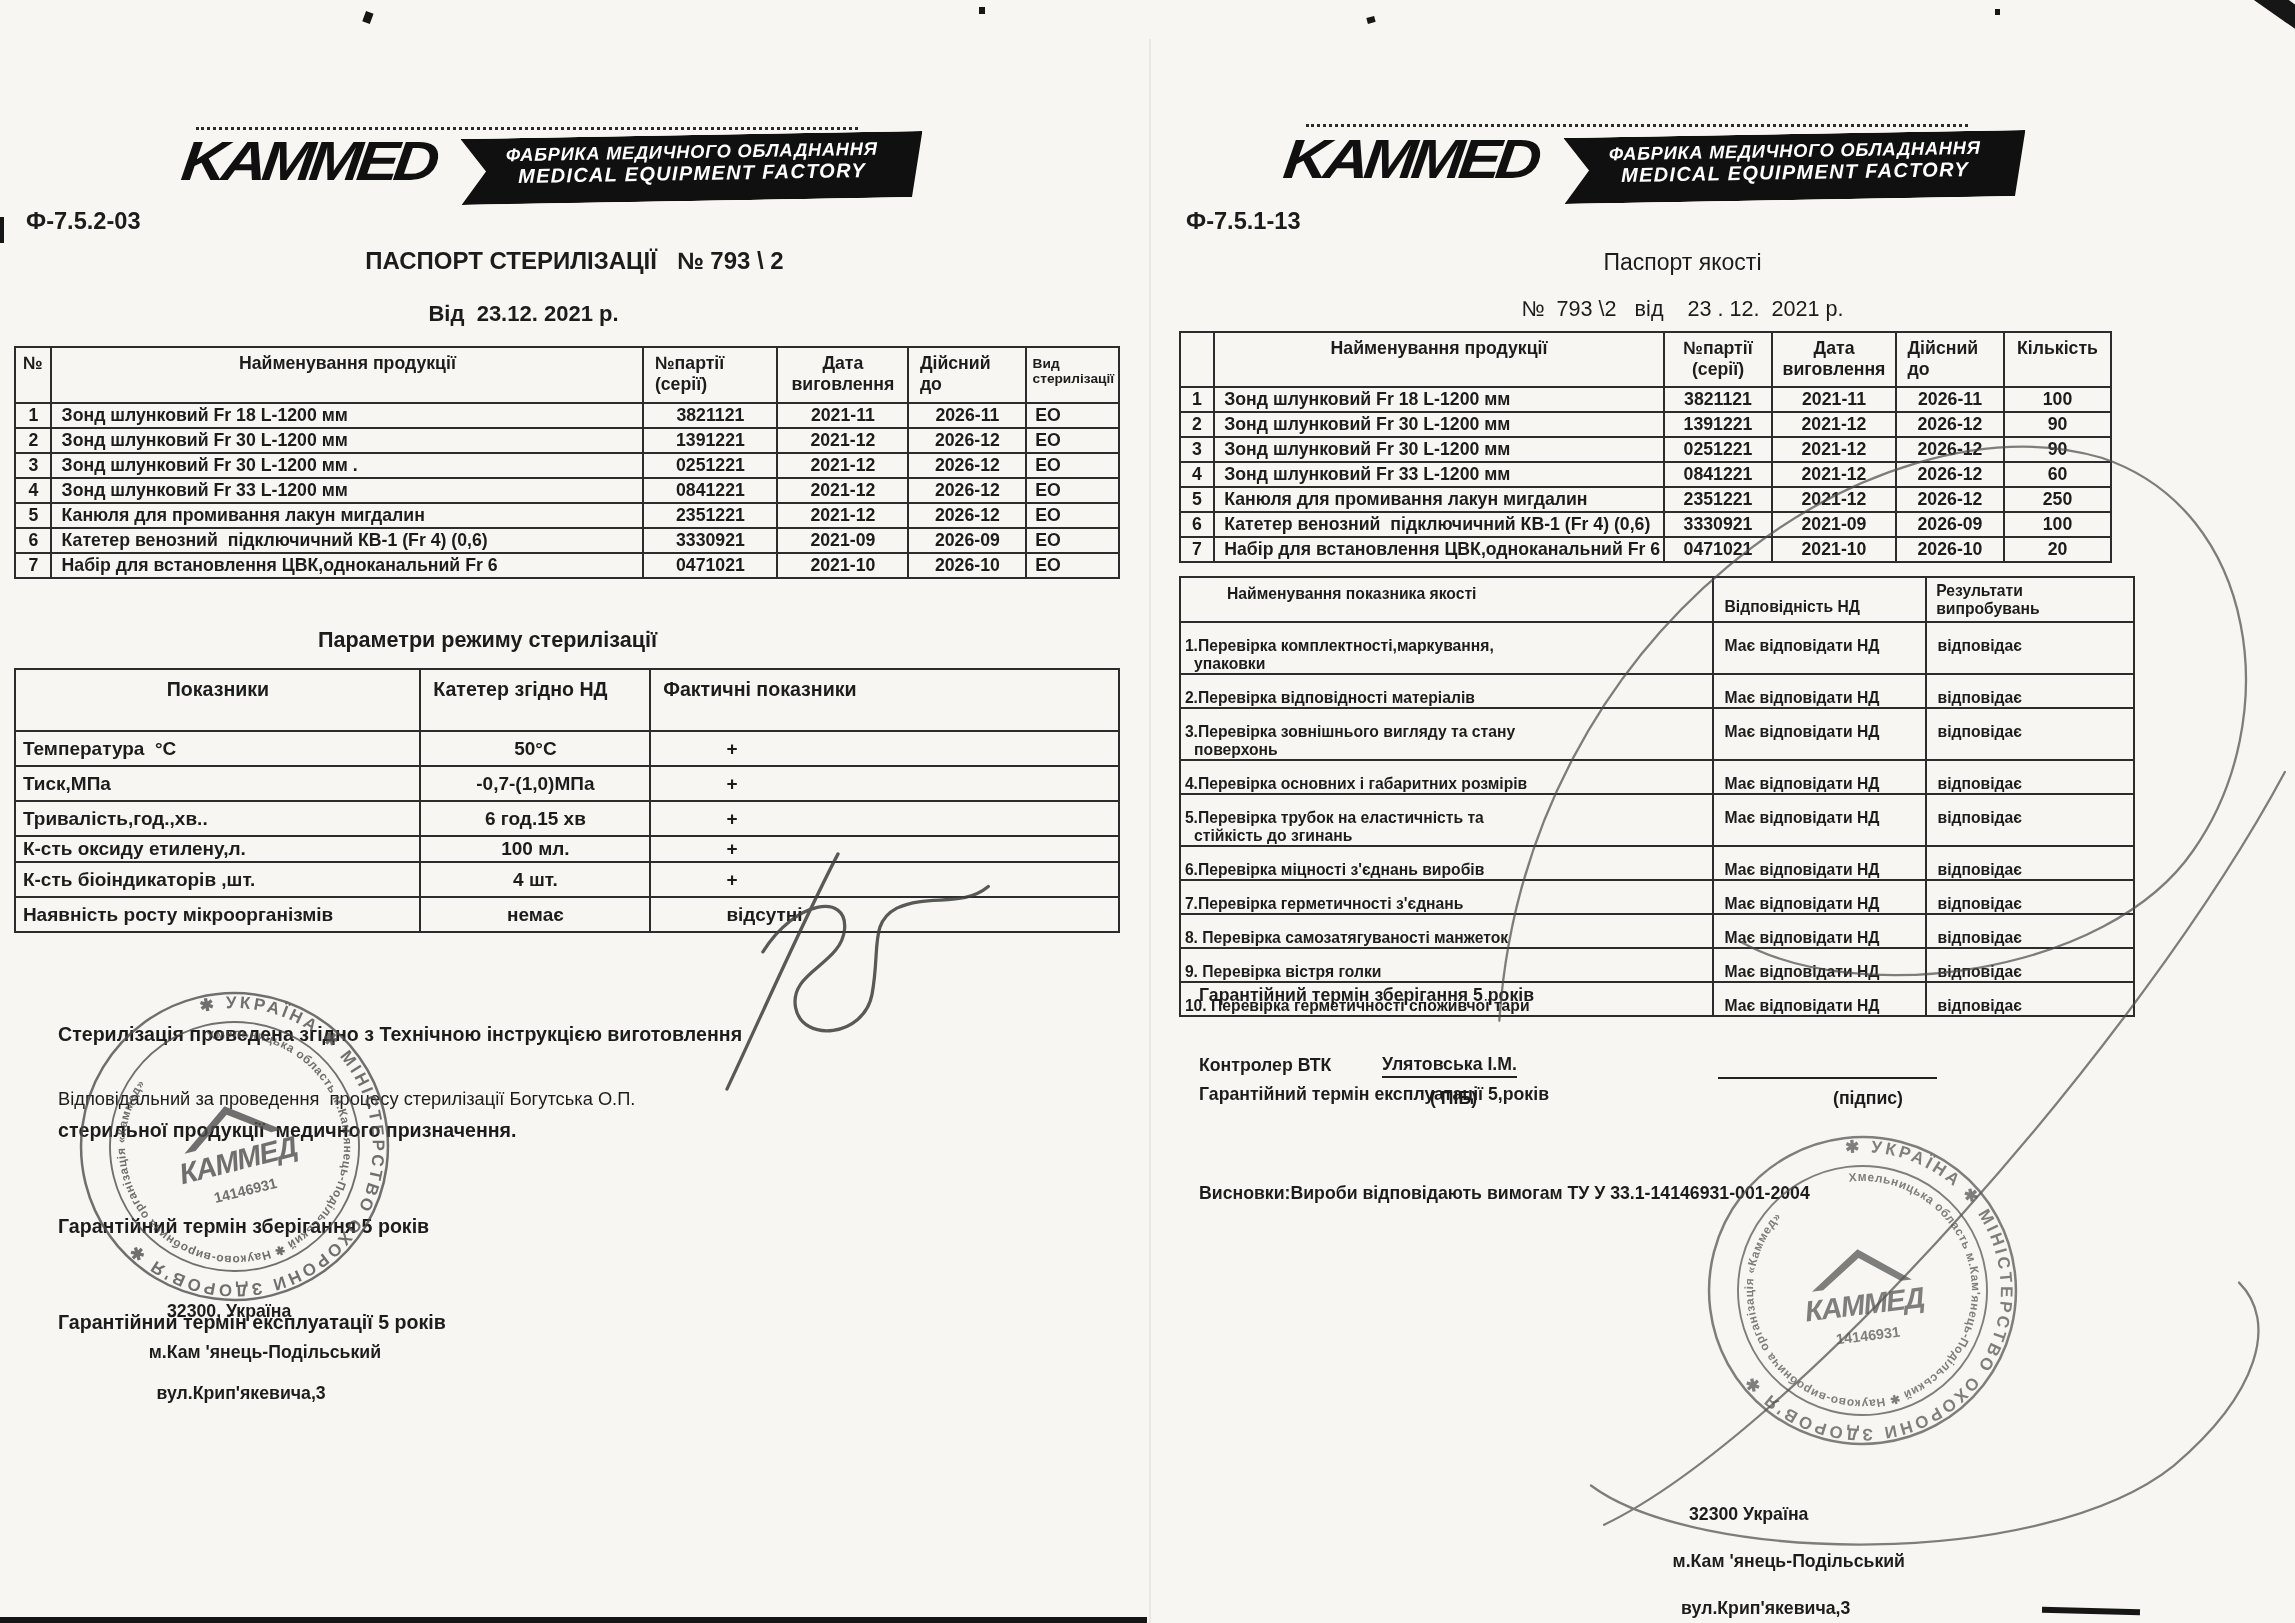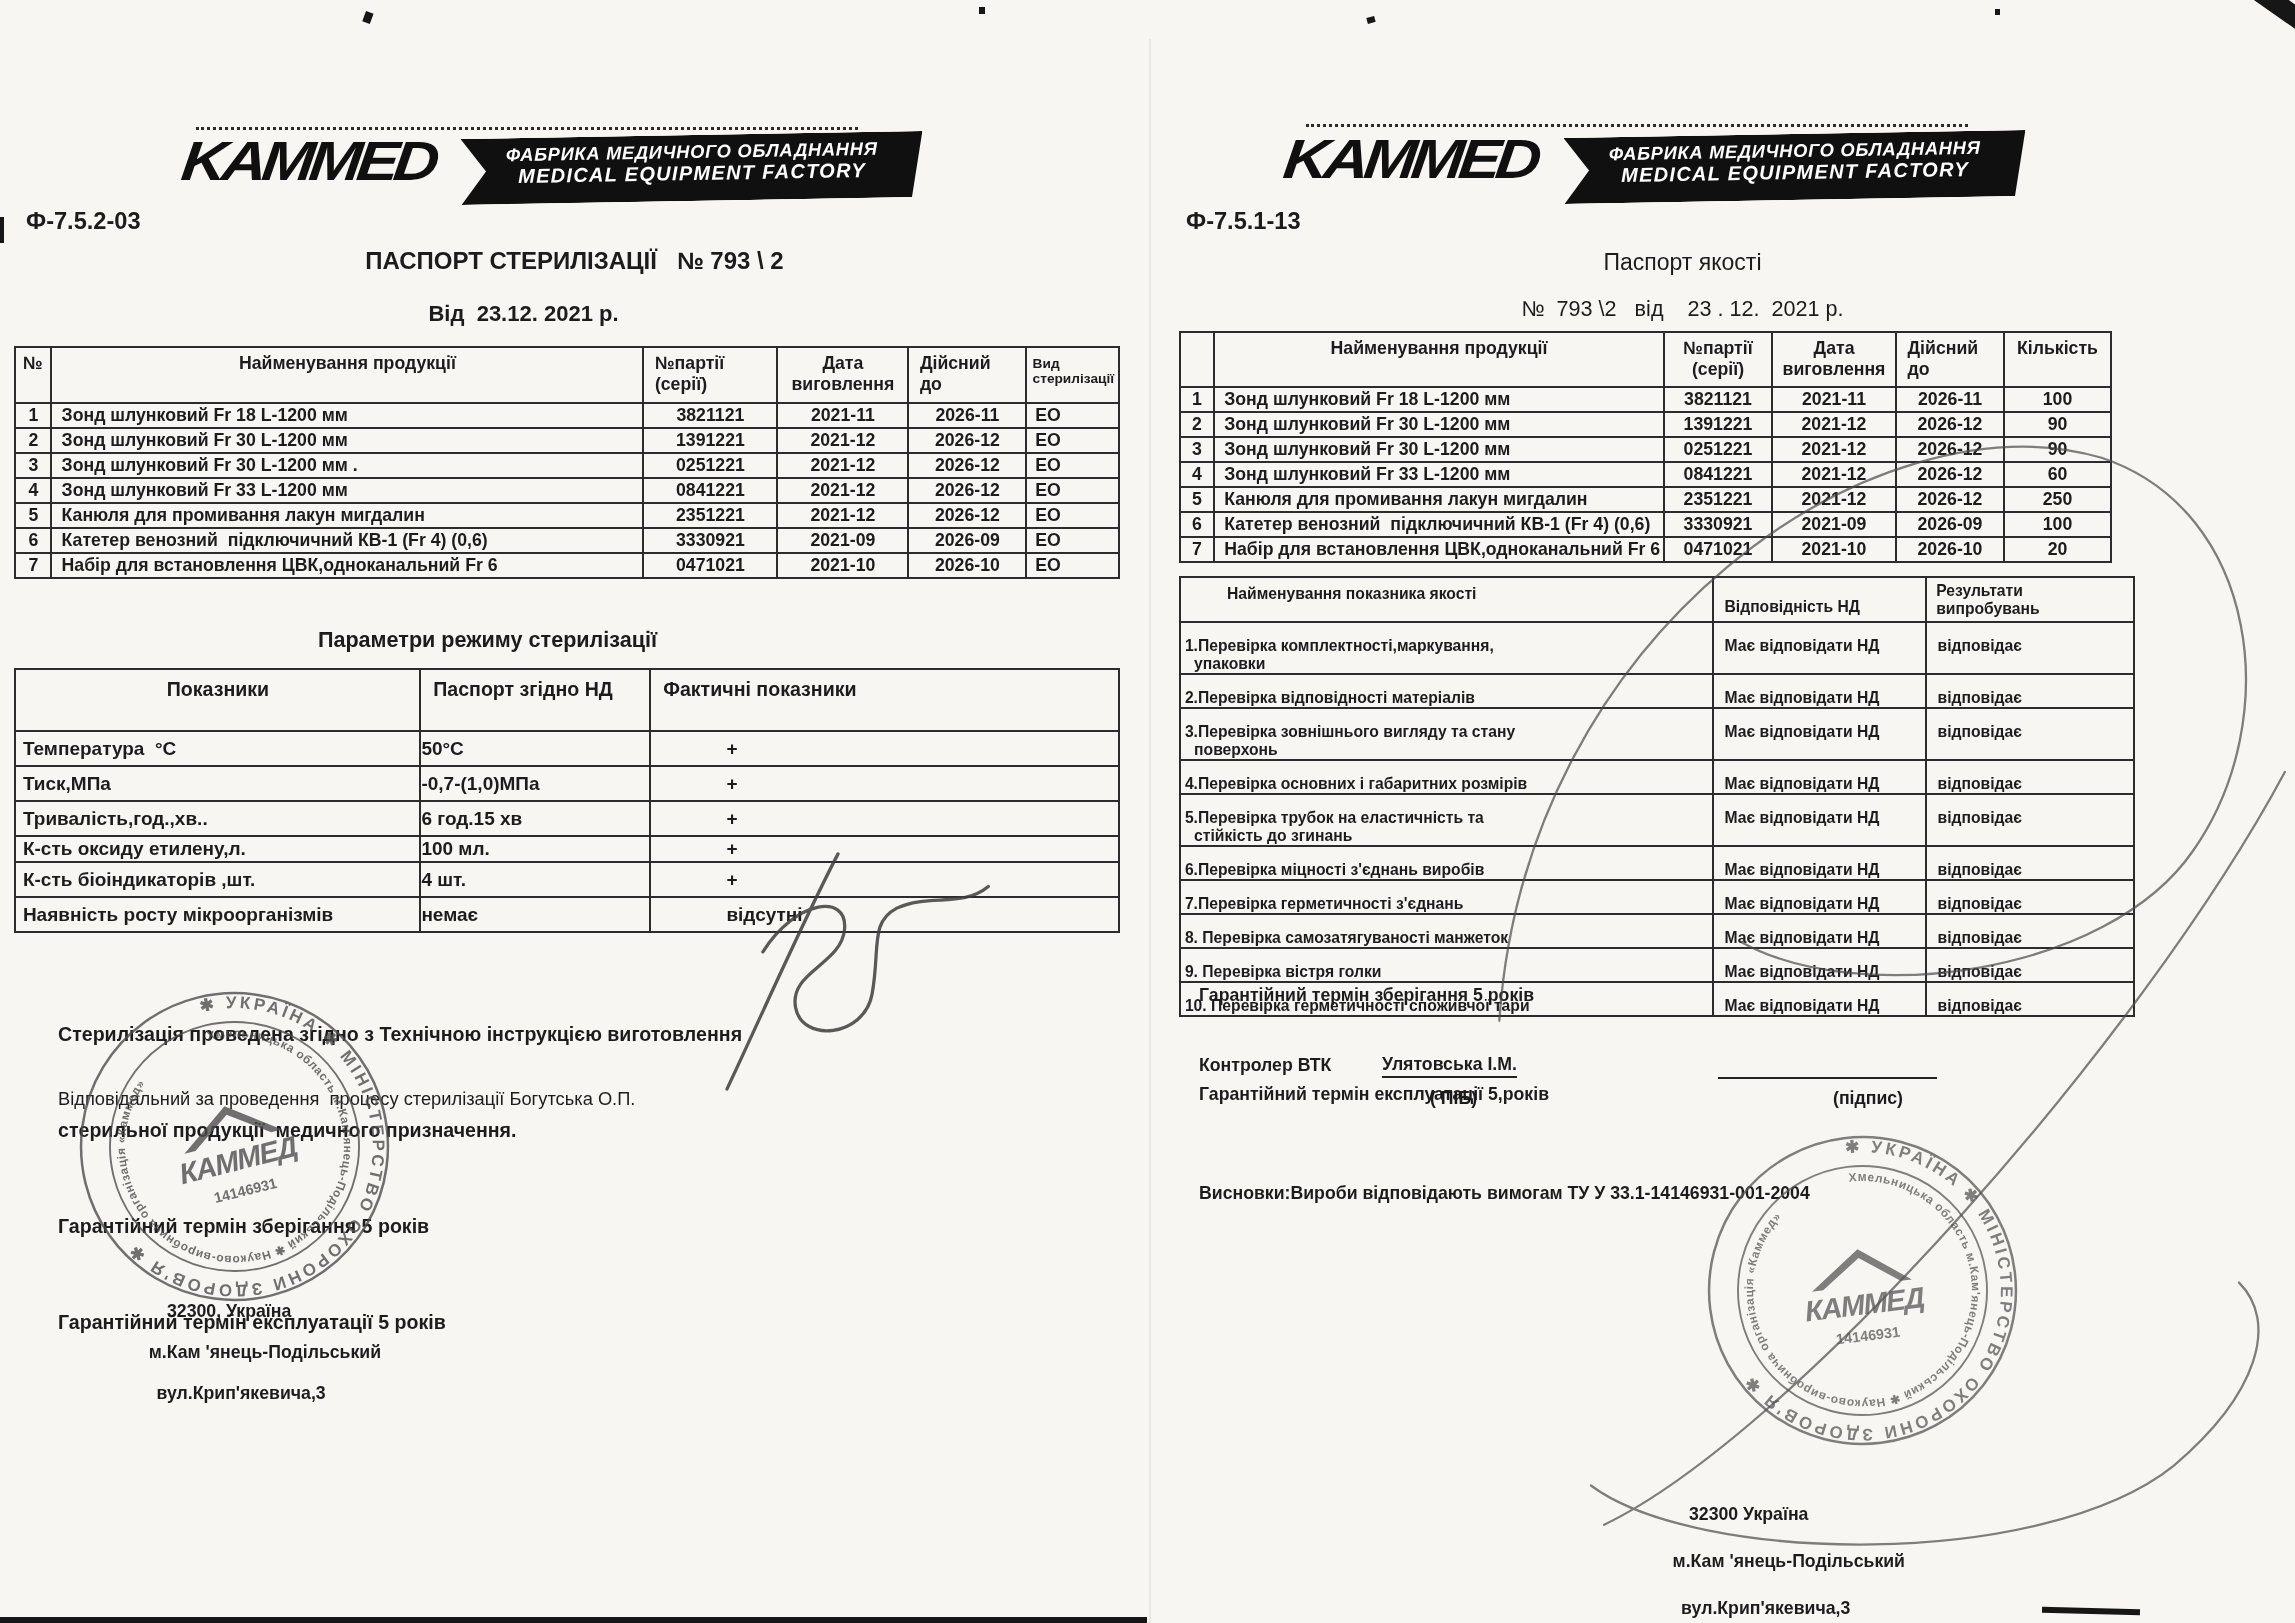--- a/index.html
+++ b/index.html
@@ -28,21 +28,21 @@
   .prod th.hnum{text-align:left;padding-left:6.5px}
   .prod th.hsmall{font-size:13.7px;text-align:left;padding-left:5.2px;padding-top:7.9px}
   .prod td{font-size:17.7px}
   .prod td.l{text-align:left;padding-left:9.2px;white-space:pre}
   .prod td.ctr{text-align:center}
   .prod td.lk{text-align:left;padding-left:7.9px}
   .par thead th{vertical-align:top;padding-top:7.9px;font-size:19.6px}
   .par th.hleft{text-align:left;padding-left:11.8px}
   .par td{font-size:19px}
   .par td.lab{text-align:left;padding-left:6.5px;white-space:pre}
-  .par td.req{}
+  .par td.req{text-align:center}
   .par td.fac{text-align:left;padding-left:75px}
   .qual th{font-size:15.7px;text-align:left}
   .qual th.qn{vertical-align:top;padding-top:6.5px;padding-left:46px}
   .qual th.qd{vertical-align:bottom;padding-left:10.5px;padding-bottom:5.2px}
   .qual th.qr{vertical-align:top;padding-top:3.9px;padding-left:9.2px}
   .qual td{font-size:15.7px;vertical-align:top;padding-top:14px;text-align:left}
   .qual td .nl2{padding-left:9.2px}
   .qual td.qname{padding-left:3.9px}
   .qual td.qv{padding-left:10.5px}
   
@@ -168,21 +168,21 @@
 
   <table class="tb par" style="left:14.4px;top:668px;width:1106px">
     <colgroup>
         <col style="width:405px">
         <col style="width:230px">
         <col>
       </colgroup>
     <thead>
       <tr style="height:62px">
         <th>Показники</th>
-        <th class="hleft">Паспорт згідно НД</th>
+        <th class="hleft">Катетер згідно НД</th>
         <th class="hleft">Фактичні показники</th>
       </tr>
     </thead>
     <tbody>
       <tr style="height:35px">
           <td class="lab">Температура  °С</td>
           <td class="req">50°С</td>
           <td class="fac">+</td>
         </tr>
       <tr style="height:35px">

